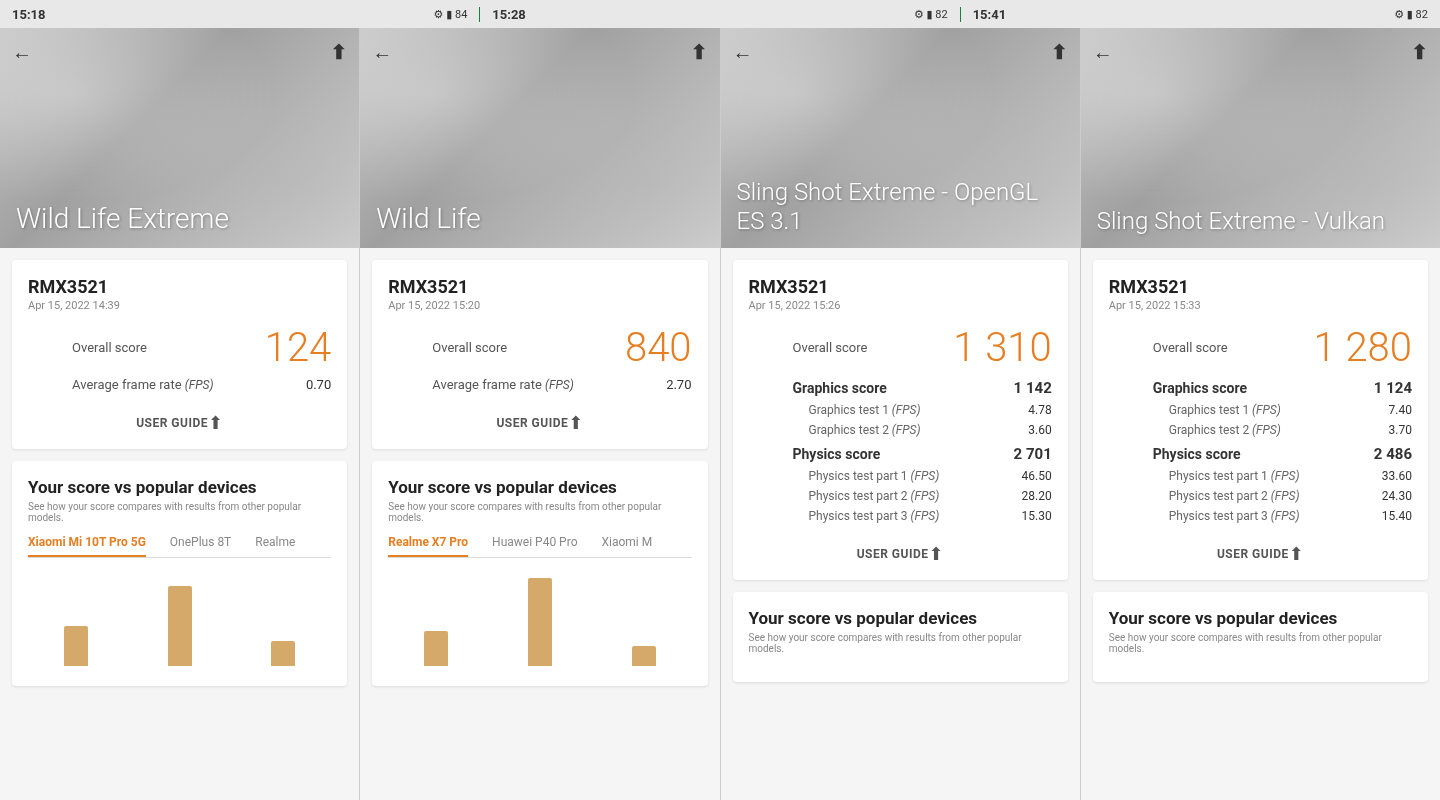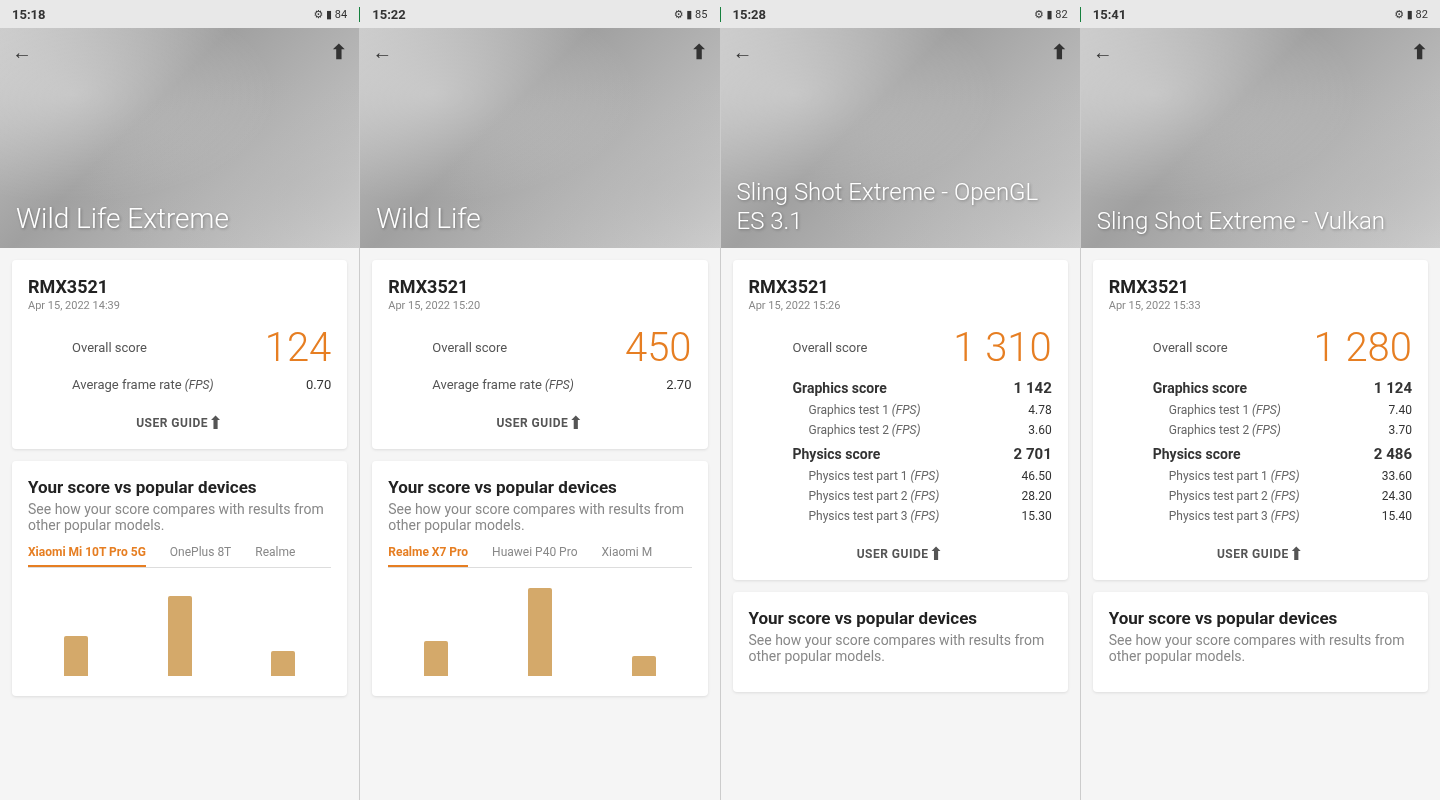--- a/index.html
+++ b/index.html
@@ -179,21 +179,21 @@
       padding: 16px;
       box-shadow: 0 1px 3px rgba(0,0,0,0.1);
     }
     .popular-title {
       font-size: 17px;
       font-weight: bold;
       color: #222;
       margin-bottom: 4px;
     }
     .popular-subtitle {
-      font-size: 14px;
+      font-size: 10px;
       color: #888;
       margin-bottom: 12px;
     }
     .popular-tabs {
       display: flex;
       gap: 24px;
       border-bottom: 1px solid #ddd;
       margin-bottom: 12px;
       overflow: hidden;
     }
@@ -235,24 +235,20 @@
       color: #333;
     }
   </style>
 </head>
 <body>
 
 <div class="status-bar">
   <div class="status-segment">
     <span class="status-time">15:18</span>
     <span class="status-icons">⚙ ▮ 84</span>
-  </div>
-  <div class="status-segment">
-    <span class="status-time">15:22</span>
-    <span class="status-icons">⚙ ▮ 85</span>
   </div>
   <div class="status-segment">
     <span class="status-time">15:28</span>
     <span class="status-icons">⚙ ▮ 82</span>
   </div>
   <div class="status-segment">
     <span class="status-time">15:41</span>
     <span class="status-icons">⚙ ▮ 82</span>
   </div>
 </div>
@@ -314,21 +310,21 @@
         <span class="nav-icon">⬆</span>
       </div>
       <div class="banner-title">Wild Life</div>
     </div>
     <div class="card-area">
       <div class="device-card">
         <div class="device-name">RMX3521</div>
         <div class="device-date">Apr 15, 2022 15:20</div>
         <div class="score-row">
           <span class="score-label">Overall score</span>
-          <span class="overall-score-value">450</span>
+          <span class="overall-score-value">840</span>
         </div>
         <div class="score-row">
           <span class="score-label">Average frame rate <em>(FPS)</em></span>
           <span class="score-value">2.70</span>
         </div>
         <div class="user-guide-row">
           <span class="user-guide-label">USER GUIDE</span>
           <span class="share-icon">⬆</span>
         </div>
       </div>

